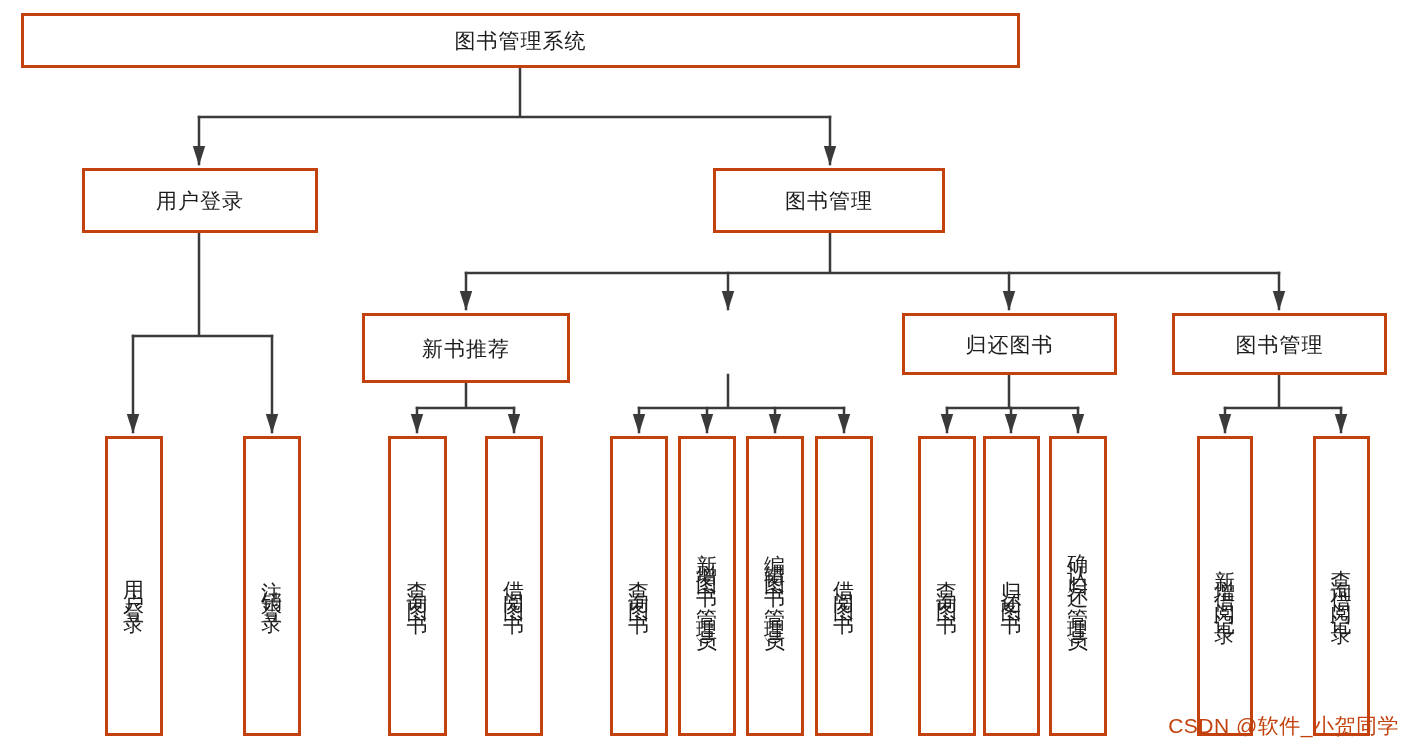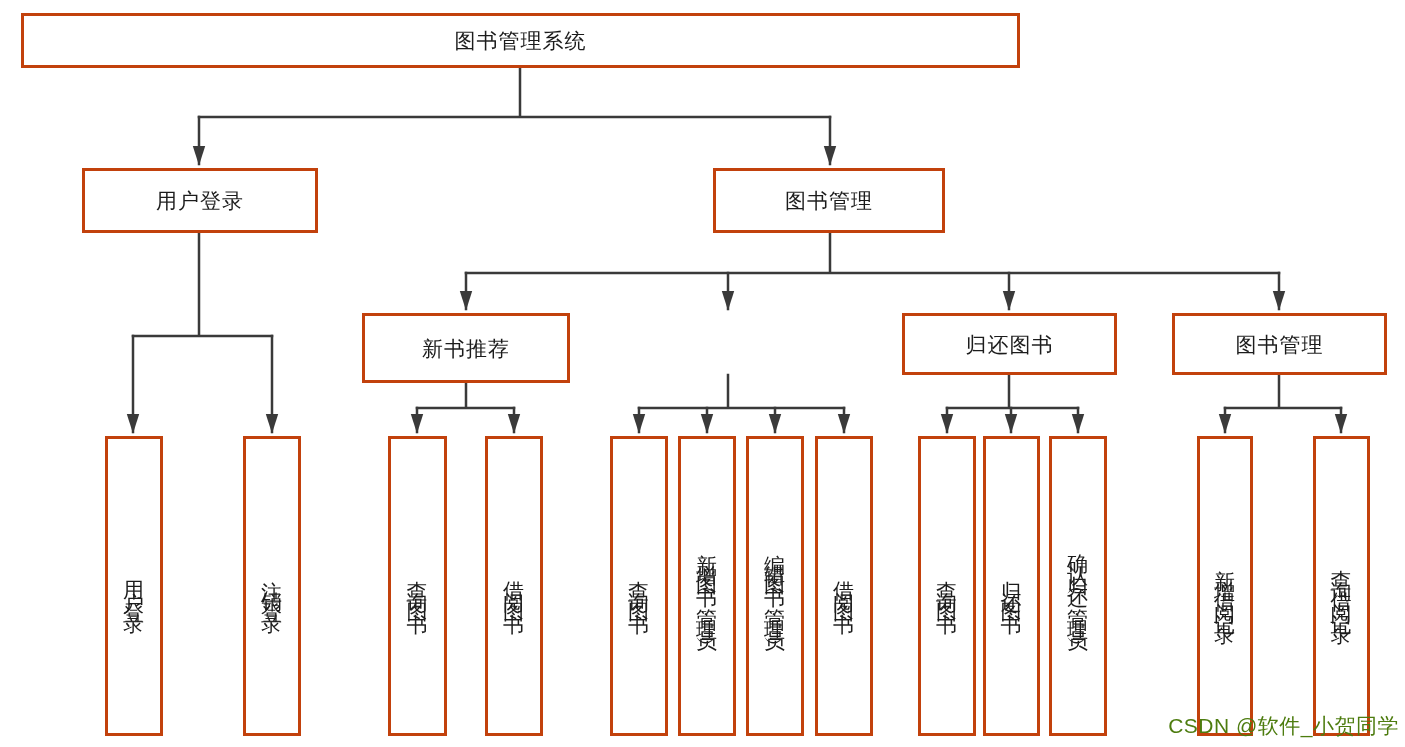--- a/index.html
+++ b/index.html
@@ -13,21 +13,21 @@
     position:absolute;z-index:2;box-sizing:border-box;background:#ffffff;
     border:3px solid #c2410c;display:flex;align-items:center;justify-content:center;
     font-size:21px;line-height:1;letter-spacing:1px;white-space:nowrap;
   }
   .box.v{
     writing-mode:vertical-rl;text-orientation:mixed;
     letter-spacing:11px;white-space:normal;line-height:1;
   }
   .watermark{
     position:absolute;z-index:3;right:6px;top:712px;
-    font-size:21px;letter-spacing:0.5px;color:#4d7c0f;
+    font-size:21px;letter-spacing:0.5px;color:#c2410c;
   }
 </style>
 </head>
 <body>
 
 <div class="stage">
 
   <svg class="wires" width="1405" height="747" viewBox="0 0 1405 747" xmlns="http://www.w3.org/2000/svg">
     <defs>
       <marker id="ah" viewBox="0 0 20 14" markerWidth="20" markerHeight="14" refX="18" refY="7" orient="auto" markerUnits="userSpaceOnUse">

